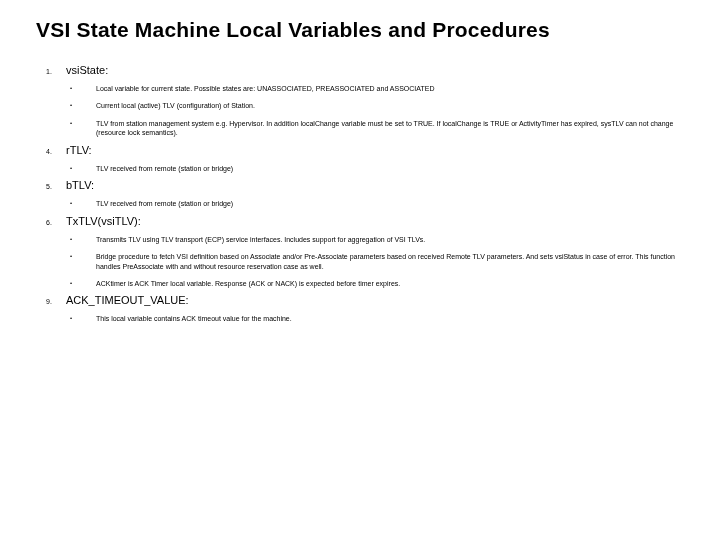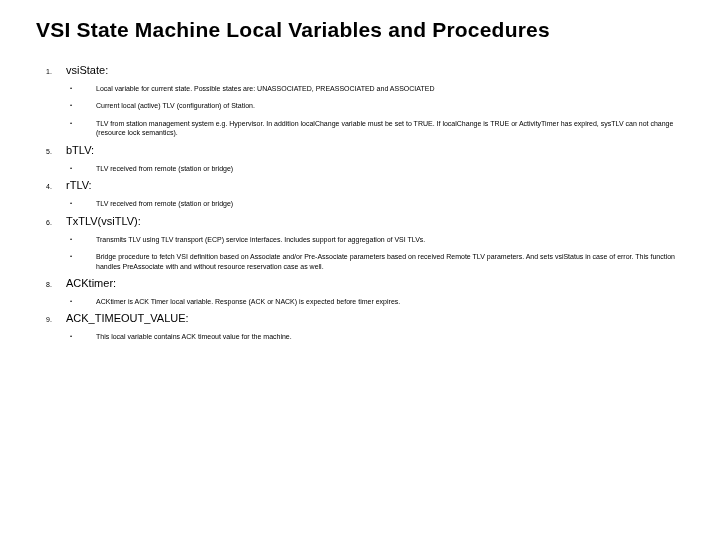--- a/index.html
+++ b/index.html
@@ -39,33 +39,33 @@
 
   <div class="section">
     <div class="row2">
         <span class="dot">•</span>
         <span class="desc">TLV from station management system e.g. Hypervisor. In addition localChange variable must be set to TRUE. If localChange is TRUE or ActivityTimer has expired, sysTLV can not change (resource lock semantics).</span>
       </div>
   </div>
 
   <div class="section">
     <div class="row1">
-        <span class="num">5.</span>
-        <span class="term">bTLV:</span>
+        <span class="num">4.</span>
+        <span class="term">rTLV:</span>
       </div>
     <div class="row2">
         <span class="dot">•</span>
         <span class="desc">TLV received from remote (station or bridge)</span>
       </div>
   </div>
 
   <div class="section">
     <div class="row1">
-        <span class="num">4.</span>
-        <span class="term">rTLV:</span>
+        <span class="num">5.</span>
+        <span class="term">bTLV:</span>
       </div>
     <div class="row2">
         <span class="dot">•</span>
         <span class="desc">TLV received from remote (station or bridge)</span>
       </div>
   </div>
 
   <div class="section">
     <div class="row1">
         <span class="num">6.</span>
@@ -78,24 +78,20 @@
   </div>
 
   <div class="section">
     <div class="row2">
         <span class="dot">•</span>
         <span class="desc">Bridge procedure to fetch VSI definition based on Associate and/or Pre-Associate parameters based on received Remote TLV parameters. And sets vsiStatus in case of error. This function handles PreAssociate with and without resource reservation case as well.</span>
       </div>
   </div>
 
   <div class="section">
-    <div class="row1">
-        <span class="num">8.</span>
-        <span class="term">ACKtimer:</span>
-      </div>
     <div class="row2">
         <span class="dot">•</span>
         <span class="desc">ACKtimer is ACK Timer local variable. Response (ACK or NACK) is expected before timer expires.</span>
       </div>
   </div>
 
   <div class="section">
     <div class="row1">
         <span class="num">9.</span>
         <span class="term">ACK_TIMEOUT_VALUE:</span>

